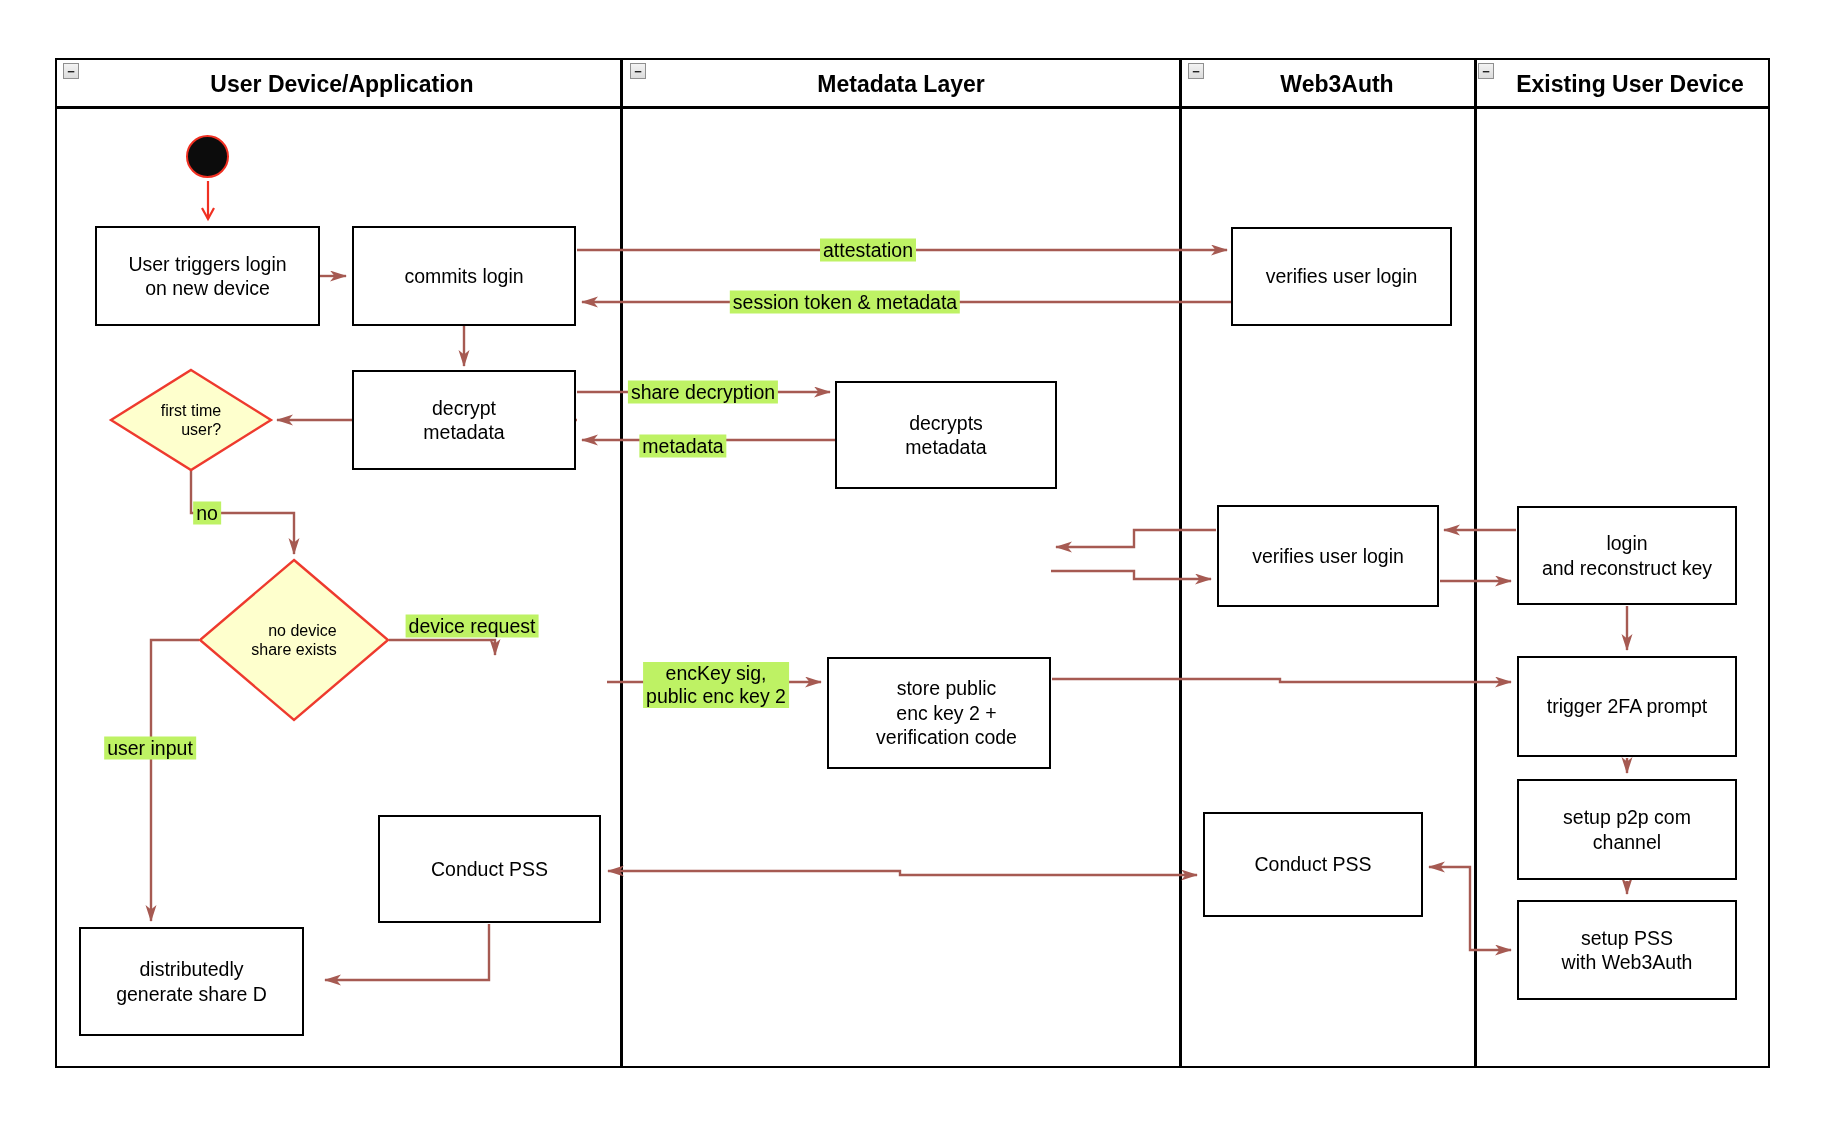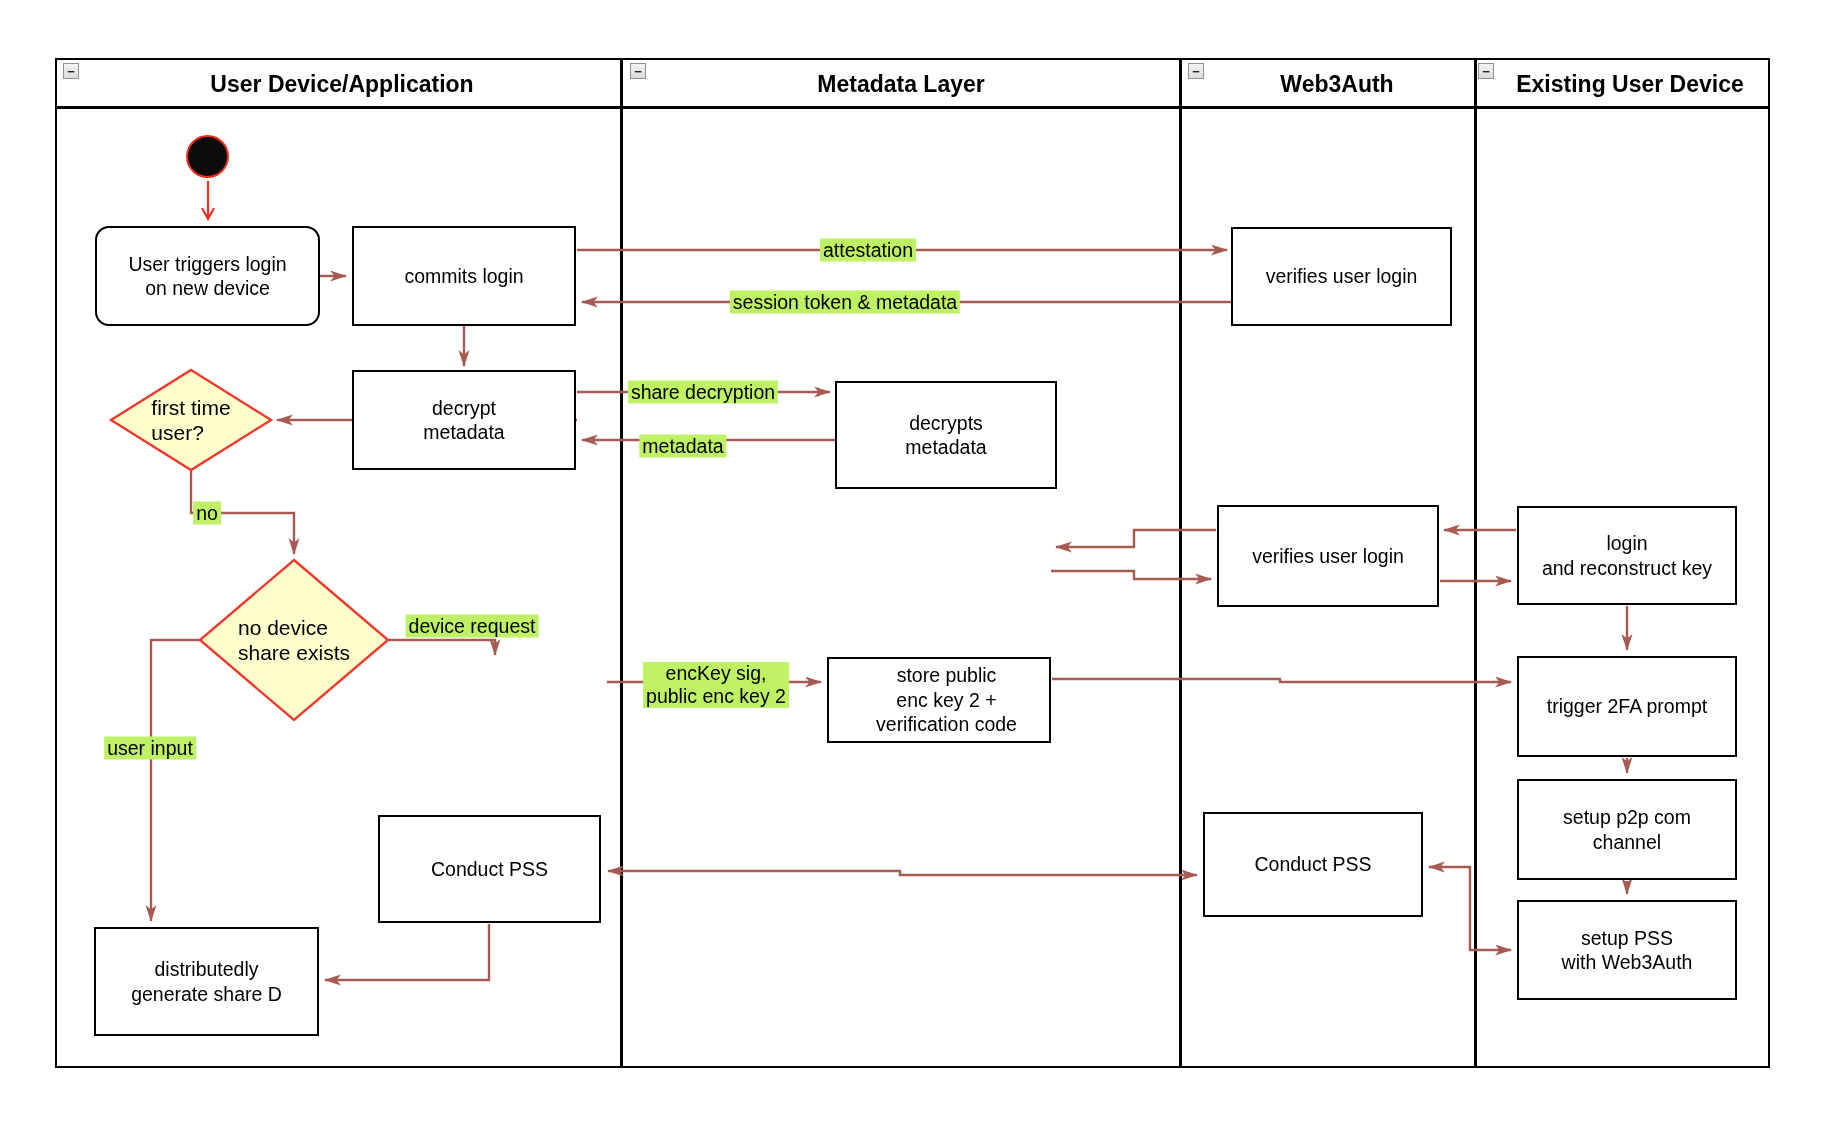--- a/index.html
+++ b/index.html
@@ -16,22 +16,22 @@
   .collapse { position:absolute; width:16px; height:16px; box-sizing:border-box;
               border:1.5px solid #8f8f8f; background:linear-gradient(#f3f3f3,#dcdcdc);
               display:flex; align-items:center; justify-content:center;
               font-size:13px; line-height:1; color:#222; font-weight:bold; }
   .node { position:absolute; background:#fff; border:2.5px solid #000; box-sizing:border-box;
           display:flex; align-items:center; justify-content:center; text-align:center;
           font-size:19.5px; line-height:1.25; white-space:pre-line; z-index:3; }
   .edge-label { position:absolute; transform:translate(-50%,-50%); background:#bef264;
                 font-size:19.5px; line-height:1.18; padding:0 3px; text-align:center;
                 white-space:pre-line; z-index:4; }
-  .diamond-label { position:absolute; transform:translate(-50%,-50%); font-size:21px;
-                   line-height:1.2; text-align:left; white-space:pre-line; z-index:4; }
+  .diamond-label { position:absolute; transform:translate(-50%,-50%); font-size:16px;
+                   line-height:1.2; text-align:right; white-space:pre-line; z-index:4; }
   .start-node { position:absolute; left:186px; top:135px; width:43px; height:43px;
                 border-radius:50%; background:#0c0c0c; border:2.5px solid #f03022;
                 box-sizing:border-box; z-index:3; }
   svg.wires { position:absolute; left:0; top:0; z-index:2; }
 </style>
 </head>
 <body>
 
 <div class="canvas">
 
@@ -97,42 +97,42 @@
       <path d="M 1429,867 L 1470,867 L 1470,950 L 1511,950" marker-start="url(#m-classic)" marker-end="url(#m-classic)"></path>
       <path d="M 489,924 L 489,980 L 325,980" marker-end="url(#m-classic)"></path>
     </g>
 
     <polygon points="191,370 271,420 191,470 111,420" fill="#feffcd" stroke="#ee3a2e" stroke-width="2.4"></polygon>
     <polygon points="294,560 388,640 294,720 200,640" fill="#feffcd" stroke="#ee3a2e" stroke-width="2.4"></polygon>
   </svg>
 
   <div class="start-node"></div>
 
-  <div class="node" style="left:95px;  top:226px; width:225px; height:100px;border-radius:14px;">User triggers login
+  <div class="node" style="left:95px;  top:226px; width:225px; height:100px;">User triggers login
 on new device</div>
   <div class="node" style="left:352px; top:226px; width:224px; height:100px;">commits login</div>
   <div class="node" style="left:1231px;top:227px; width:221px; height:99px;">verifies user login</div>
   <div class="node" style="left:352px; top:370px; width:224px; height:100px;">decrypt
 metadata</div>
   <div class="node" style="left:835px; top:381px; width:222px; height:108px;">decrypts
 metadata</div>
   <div class="node" style="left:1217px;top:505px; width:222px; height:102px;">verifies user login</div>
   <div class="node" style="left:1517px;top:506px; width:220px; height:99px;">login
 and reconstruct key</div>
-  <div class="node" style="left:827px; top:657px; width:224px; height:86px;padding-left:15px;">store public
+  <div class="node" style="left:827px; top:657px; width:224px; height:112px;padding-left:15px;">store public
 enc key 2 +
 verification code</div>
   <div class="node" style="left:1517px;top:656px; width:220px; height:101px;">trigger 2FA prompt</div>
   <div class="node" style="left:1517px;top:779px; width:220px; height:101px;">setup p2p com
 channel</div>
   <div class="node" style="left:1517px;top:900px; width:220px; height:100px;">setup PSS
 with Web3Auth</div>
   <div class="node" style="left:378px; top:815px; width:223px; height:108px;">Conduct PSS</div>
   <div class="node" style="left:1203px;top:812px; width:220px; height:105px;">Conduct PSS</div>
-  <div class="node" style="left:94px;  top:927px; width:225px; height:109px;">distributedly
+  <div class="node" style="left:79px;  top:927px; width:225px; height:109px;">distributedly
 generate share D</div>
 
   <div class="diamond-label" style="left:191px; top:420px;">first time
 user?</div>
   <div class="diamond-label" style="left:294px; top:640px;">no device
 share exists</div>
 
   <div class="edge-label" style="left:868px; top:250px;">attestation</div>
   <div class="edge-label" style="left:845px; top:302px;">session token &amp; metadata</div>
   <div class="edge-label" style="left:703px; top:392px;">share decryption</div>

